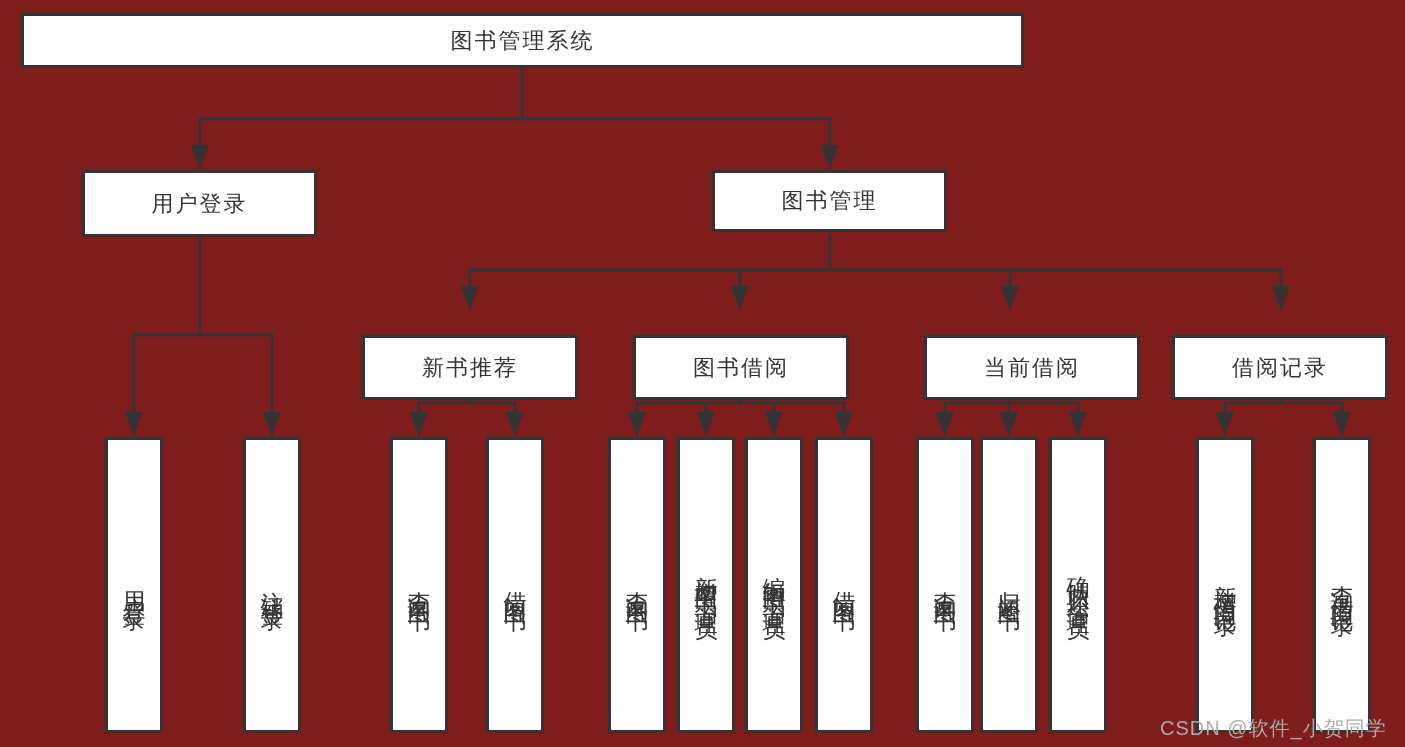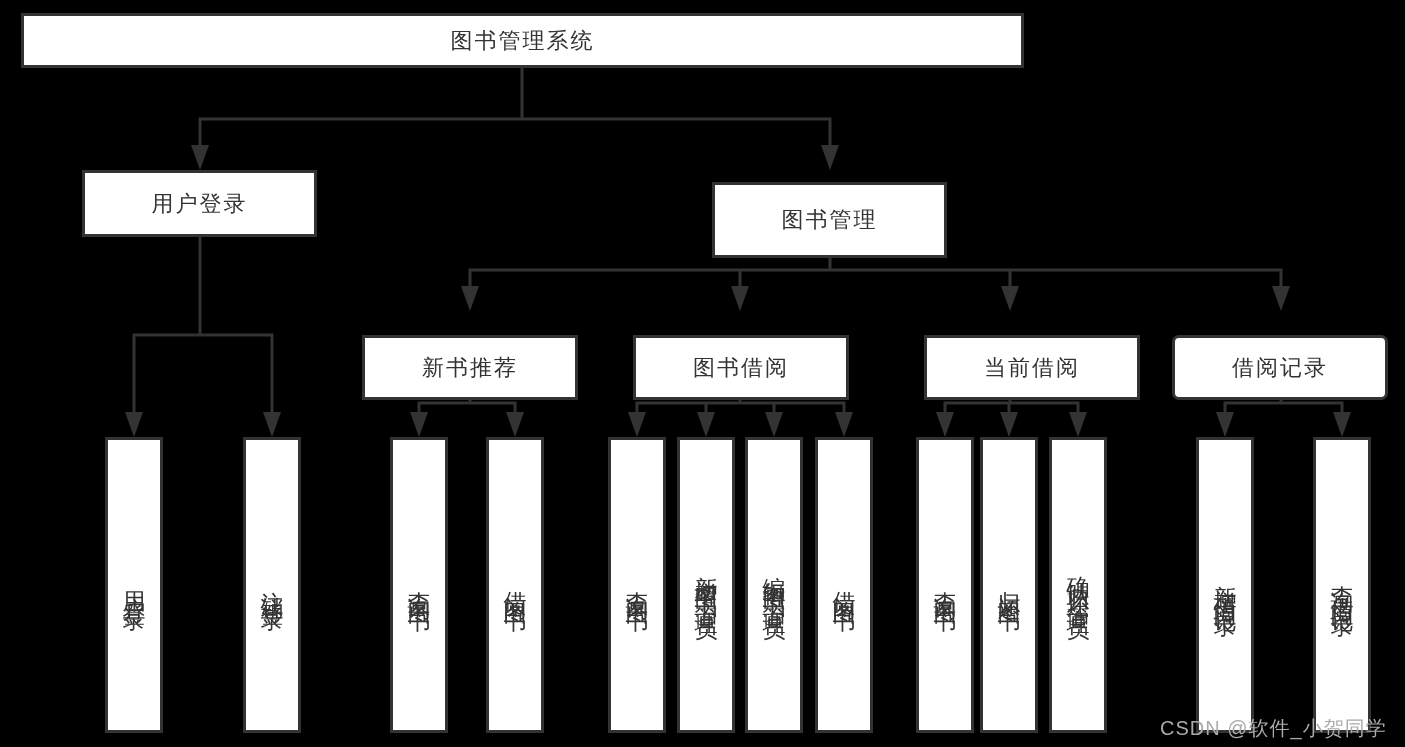--- a/index.html
+++ b/index.html
@@ -4,21 +4,21 @@
 <style>
   html, body {
     margin: 0;
     padding: 0;
     background: #ffffff;
   }
   #canvas {
     position: relative;
     width: 1405px;
     height: 747px;
-    background: #000000;
+    background: #7f1d1d;
     font-family: "Liberation Sans", "DejaVu Sans", sans-serif;
     overflow: hidden;
   }
   #connector-svg {
     position: absolute;
     left: 0;
     top: 0;
     width: 1405px;
     height: 747px;
     z-index: 1;
@@ -44,27 +44,27 @@
     text-orientation: mixed;
     font-size: 23px;
     letter-spacing: 6px;
     line-height: 1;
     white-space: normal;
   }
   
   .root-box   { left: 21px;  top: 13px;  width: 1003px; height: 55px; }
   
   .lv2-a      { left: 82px;  top: 170px; width: 235px;  height: 67px; }
-  .lv2-b      { left: 712px; top: 170px; width: 235px;  height: 76px; margin-top: 12px; }
+  .lv2-b      { left: 712px; top: 170px; width: 235px;  height: 62px; }
   
   .lv3        { top: 311px;  height: 65px; width: 216px; margin-top: 24px; }
   .lv3-a      { left: 362px; }
   .lv3-b      { left: 633px; }
   .lv3-c      { left: 924px; }
-  .lv3-d      { left: 1172px; border-radius: 7px; }
+  .lv3-d      { left: 1172px; }
   
   .leaf       { top: 437px;  height: 296px; width: 58px; }
   .leaf-1     { left: 105px; }
   .leaf-2     { left: 243px; }
   .leaf-3     { left: 390px; }
   .leaf-4     { left: 486px; }
   .leaf-5     { left: 608px; }
   .leaf-6     { left: 677px; }
   .leaf-7     { left: 745px; }
   .leaf-8     { left: 815px; }

